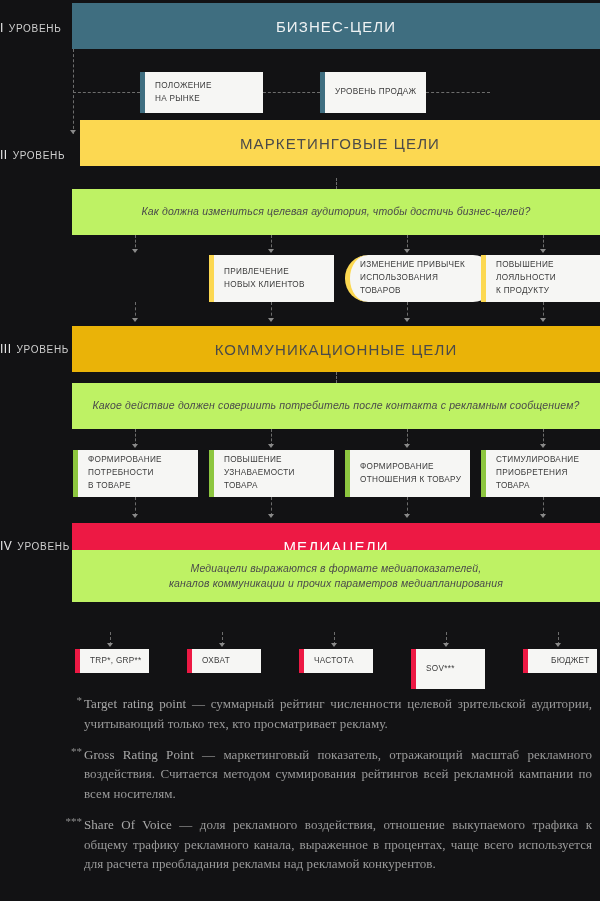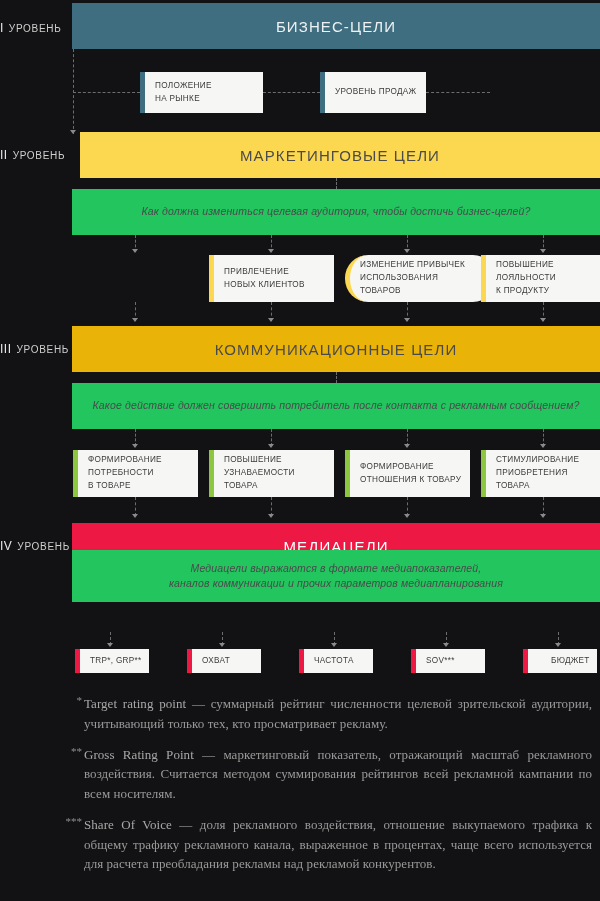--- a/index.html
+++ b/index.html
@@ -33,21 +33,21 @@
   .band.green  { background: #eab308; }
   .band.red    { background: #ed1944; }
   .band.teal   .band-title { color: #eef2f3; }
   .band.yellow .band-title { color: #4a4a4a; }
   .band.green  .band-title { color: #4a4a4a; }
   .band.red    .band-title { color: #ffffff; }
 
   
   .qstrip {
     position: absolute; left: 72px; right: 0;
-    background: #22c55e;
+    background: #bef264;
     display: flex; align-items: center; justify-content: center;
     text-align: center;
   }
   .qstrip span {
     font-size: 10.5px; font-style: italic; color: #4b4b4b;
     line-height: 1.45; letter-spacing: .15px;
   }
 
   
   .card {
@@ -123,21 +123,21 @@
     </span>
   </div>
   <div class="card e-teal" style="left:320px;top:72px;width:106px;height:41px;">
     <span>УРОВЕНЬ ПРОДАЖ</span>
   </div>
 
   <div class="lvl-label" style="top:145px;height:20px;">
     <span class="lvl-roman">II</span>
     <span class="lvl-word">уровень</span>
   </div>
-  <div class="band yellow" style="top:132px;margin-left:8px;">
+  <div class="band yellow" style="top:120px;margin-left:8px;">
     <span class="band-title">МАРКЕТИНГОВЫЕ ЦЕЛИ</span>
   </div>
 
   <div class="vdot" style="left:336px;top:178px;height:11px;"></div>
   <div class="qstrip" style="top:189px;height:46px;">
     <span>Как должна измениться целевая аудитория, чтобы достичь бизнес-целей?</span>
   </div>
 
   <div class="vdot" style="left:135px;top:235px;height:17px;"></div>
   <div class="arrow" style="left:131.5px;top:249px;"></div>
@@ -253,21 +253,21 @@
 
   <div class="card e-red" style="left:75px;top:649px;width:74px;height:24px;">
     <span>TRP*, GRP**</span>
   </div>
   <div class="card e-red" style="left:187px;top:649px;width:74px;height:24px;padding-left:10px;">
     <span>ОХВАТ</span>
   </div>
   <div class="card e-red" style="left:299px;top:649px;width:74px;height:24px;">
     <span>ЧАСТОТА</span>
   </div>
-  <div class="card e-red" style="left:411px;top:649px;width:74px;height:24px;">
+  <div class="card e-red" style="left:411px;top:649px;width:74px;height:40px;">
     <span>SOV***</span>
   </div>
   <div class="card e-red" style="left:523px;top:649px;width:74px;height:24px;padding-left:23px;">
     <span>БЮДЖЕТ</span>
   </div>
 
   <div id="notes">
     <div class="note">
       <span class="mark">*</span>
       <div class="body"><b>Target rating point</b><span> — суммарный рейтинг численности целевой зрительской аудитории, учитывающий только тех, кто просматривает рекламу.</span></div>

